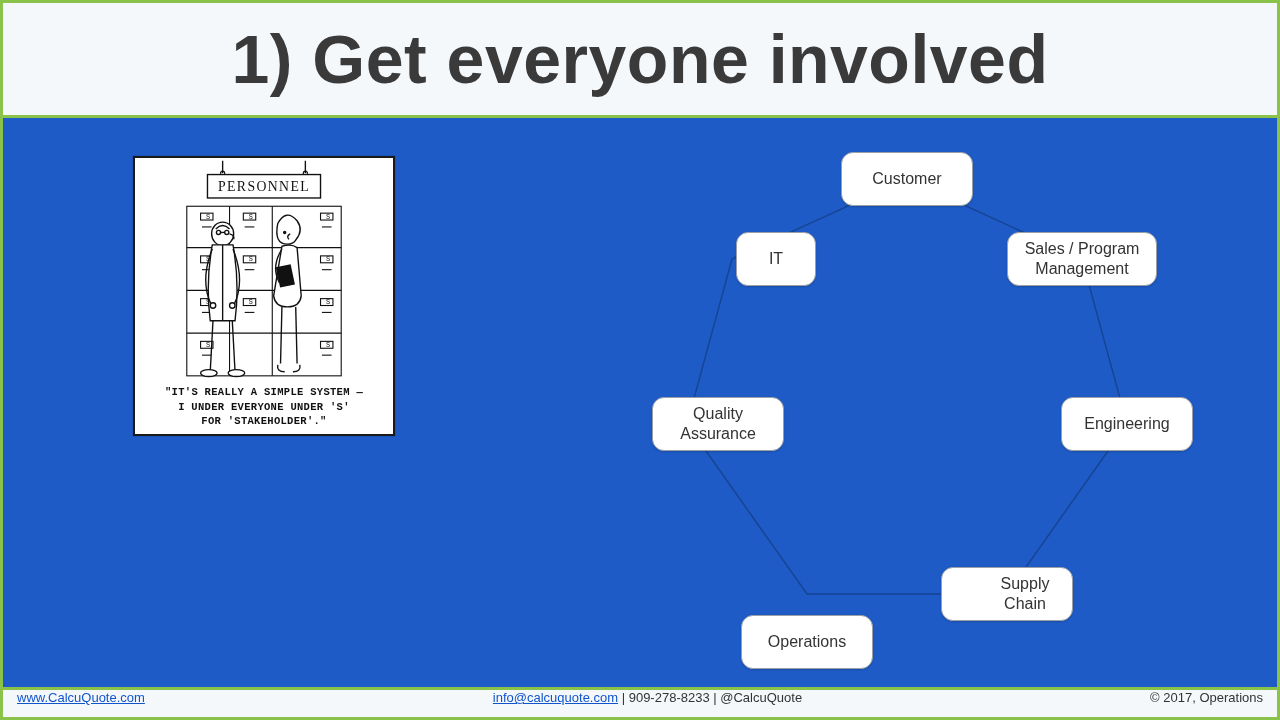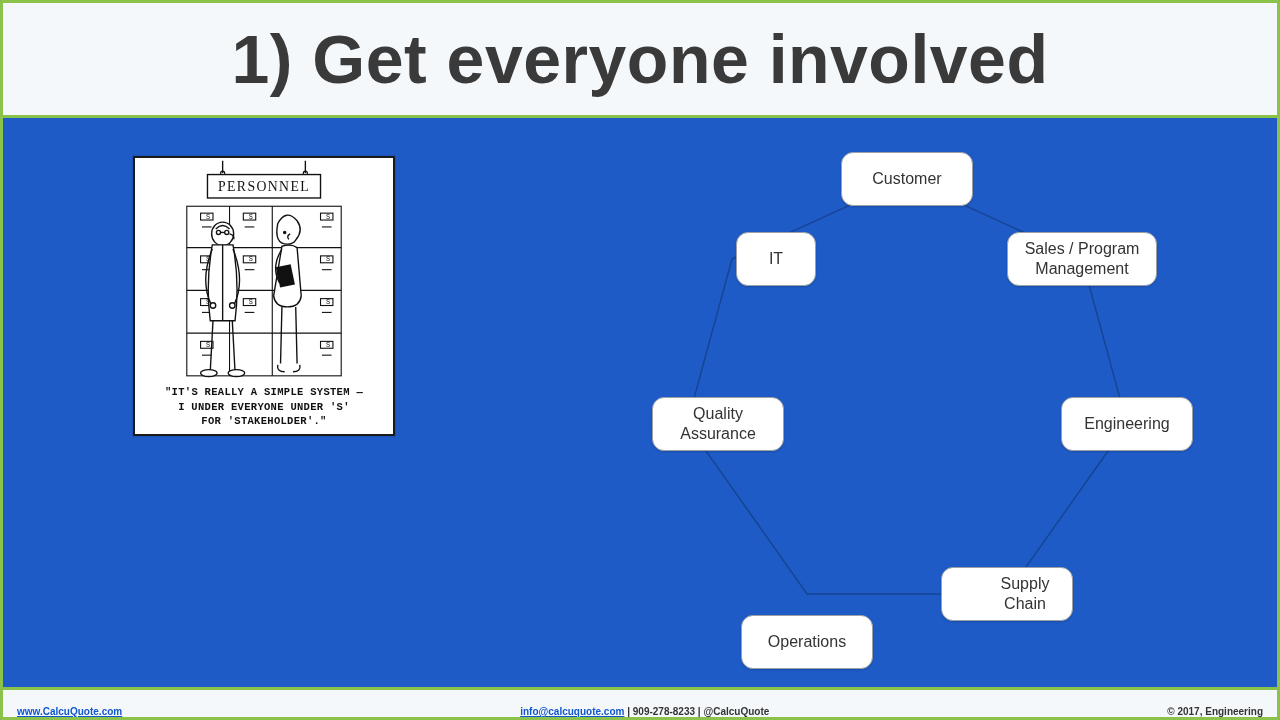--- a/index.html
+++ b/index.html
@@ -60,23 +60,23 @@
     background:#ffffff; border:1px solid #9aa0a6; border-radius:12px;
     box-shadow:0 1px 2px rgba(0,0,0,0.15);
     display:flex; align-items:center; justify-content:center;
     padding:6px 8px; box-sizing:border-box;
     font-size:16px; color:var(--node-text); text-align:center; line-height:1.25;
   }
 
   
   .footer {
     flex:0 0 30px; border-top:3px solid var(--border-green);
-    background:#f5f8fb; display:flex; align-items:flex-end;
-    font-size:10px; color:var(--footer-text);
-    padding:0 14px; box-sizing:border-box;font-weight:bold;
+    background:#f5f8fb; display:flex; align-items:flex-start;
+    font-size:13px; color:var(--footer-text);
+    padding:0 14px; box-sizing:border-box;
   }
   .footer .left  { flex:0 0 auto; }
   .footer .mid   { flex:1 1 auto; text-align:center; }
   .footer .right { flex:0 0 auto; }
   .footer a { color:var(--footer-link); text-decoration:underline; }
 </style>
 </head>
 <body>
 
 <div class="title-bar">
@@ -208,14 +208,14 @@
   <div class="left">
     <a>www.CalcuQuote.com</a>
   </div>
   <div class="mid">
     <a>info@calcuquote.com</a>
     <span> | </span>
     <span>909-278-8233</span>
     <span> | </span>
     <span>@CalcuQuote</span>
   </div>
-  <div class="right">© 2017, Engineering</div>
+  <div class="right">© 2017, Operations</div>
 </div>
 
 </body></html>

